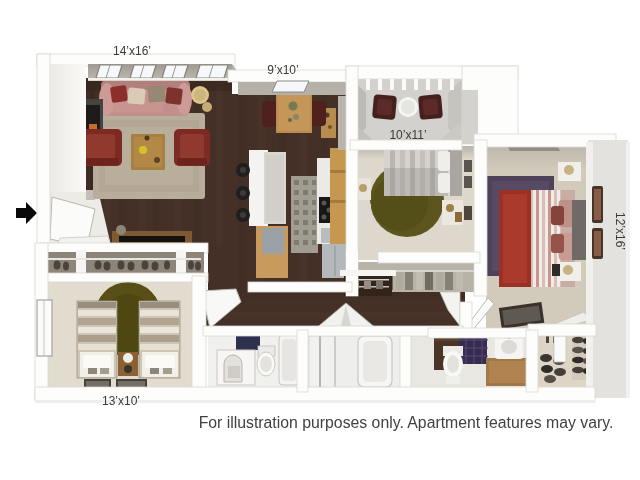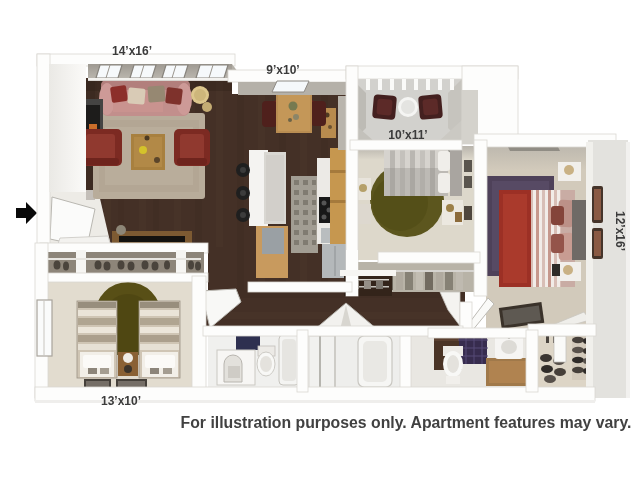--- a/index.html
+++ b/index.html
@@ -1,17 +1,17 @@
 <!DOCTYPE html>
 <html><head>
 <meta charset="utf-8">
 <style>
 html,body{margin:0;padding:0;background:#ffffff;}
 #stage{position:relative;width:640px;height:480px;background:#ffffff;overflow:hidden;
-font-family:"Liberation Sans", sans-serif;font-weight:bold;}
+font-family:"Liberation Sans", sans-serif;}
 svg{display:block;}
 </style>
 </head>
 <body>
 <div id="stage">
 <svg width="640" height="480" viewBox="0 0 640 480">
 <defs>
 <linearGradient id="wallfaceL" x1="0" y1="0" x2="1" y2="0">
 <stop offset="0" stop-color="#eae9e5"></stop>
           <stop offset="1" stop-color="#fbfaf8"></stop>

